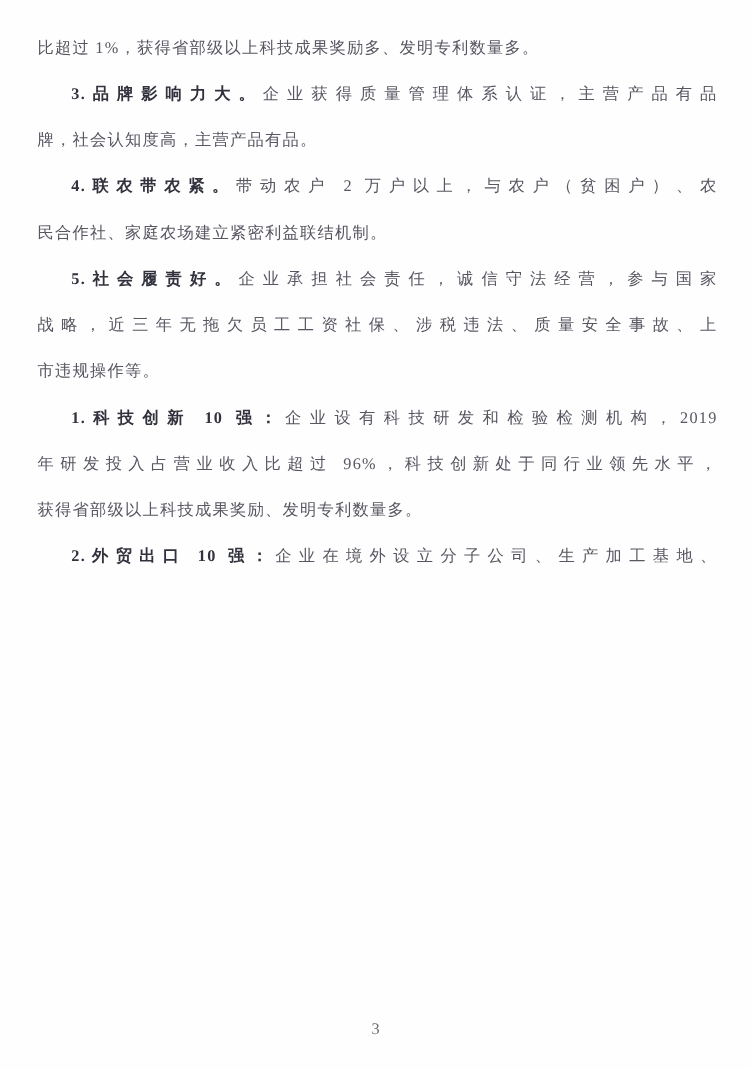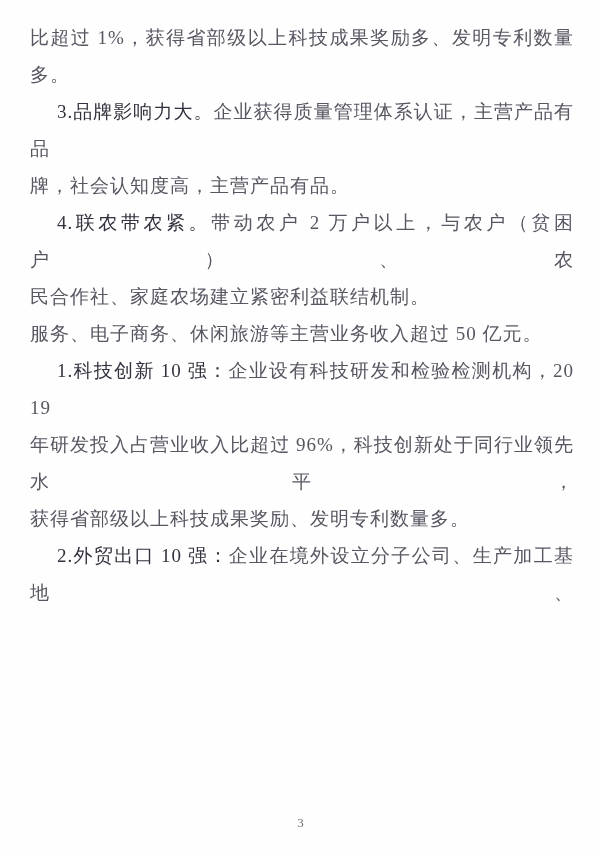--- a/index.html
+++ b/index.html
@@ -14,33 +14,33 @@
     position:absolute;inset:0;
     background:var(--paper,#fefefe);
   }
   .doc{
     position:absolute;
     top:19px;left:30px;
     width:544px;
   }
   .para{margin:0;padding:0;}
   .line{
-    font-size:19px;
+    font-size:13px;
     line-height:37px;
     letter-spacing:1px;
     color:var(--ink,#575661);
     text-align:justify;
     text-align-last:justify;
     word-break:break-all;
   }
   .line.last{text-align-last:left;}
   .line.indent{text-indent:27px;}
   .run{font-weight:400;}
   .run.bold{
-    font-weight:400;
+    font-weight:700;
     color:var(--ink-bold,#32323e);
   }
   .heading .line{
     font-weight:700;
     color:var(--ink-bold,#32323e);
   }
   .pagenum{
     position:absolute;
     left:0;right:0;
     top:814px;
@@ -61,21 +61,25 @@
       </div>
       <div class="para">
         <div class="line indent"><span class="run bold">3.品牌影响力大。</span><span class="run">企业获得质量管理体系认证，主营产品有品</span></div>
         <div class="line last"><span class="run">牌，社会认知度高，主营产品有品。</span></div>
       </div>
       <div class="para">
         <div class="line indent"><span class="run bold">4.联农带农紧。</span><span class="run">带动农户 2 万户以上，与农户（贫困户）、农</span></div>
         <div class="line last"><span class="run">民合作社、家庭农场建立紧密利益联结机制。</span></div>
       </div>
       <div class="para">
-        <div class="line last"><span class="run">服务、电子商务、休闲旅游等主营业务收入超过 50 亿元。</span></div>
+        <div class="line indent"><span class="run bold">5.社会履责好。</span><span class="run">企业承担社会责任，诚信守法经营，参与国家</span></div>
+        <div class="line"><span class="run">战略，近三年无拖欠员工工资社保、涉税违法、质量安全事故、上</span></div>
+        <div class="line last"><span class="run">市违规操作等。</span></div>
+      </div>
+      <div class="para">
       </div>
       <div class="para">
         <div class="line indent"><span class="run bold">1.科技创新 10 强：</span><span class="run">企业设有科技研发和检验检测机构，2019</span></div>
         <div class="line"><span class="run">年研发投入占营业收入比超过 96%，科技创新处于同行业领先水平，</span></div>
         <div class="line last"><span class="run">获得省部级以上科技成果奖励、发明专利数量多。</span></div>
       </div>
       <div class="para">
         <div class="line indent"><span class="run bold">2.外贸出口 10 强：</span><span class="run">企业在境外设立分子公司、生产加工基地、</span></div>
       </div>
     </main>

